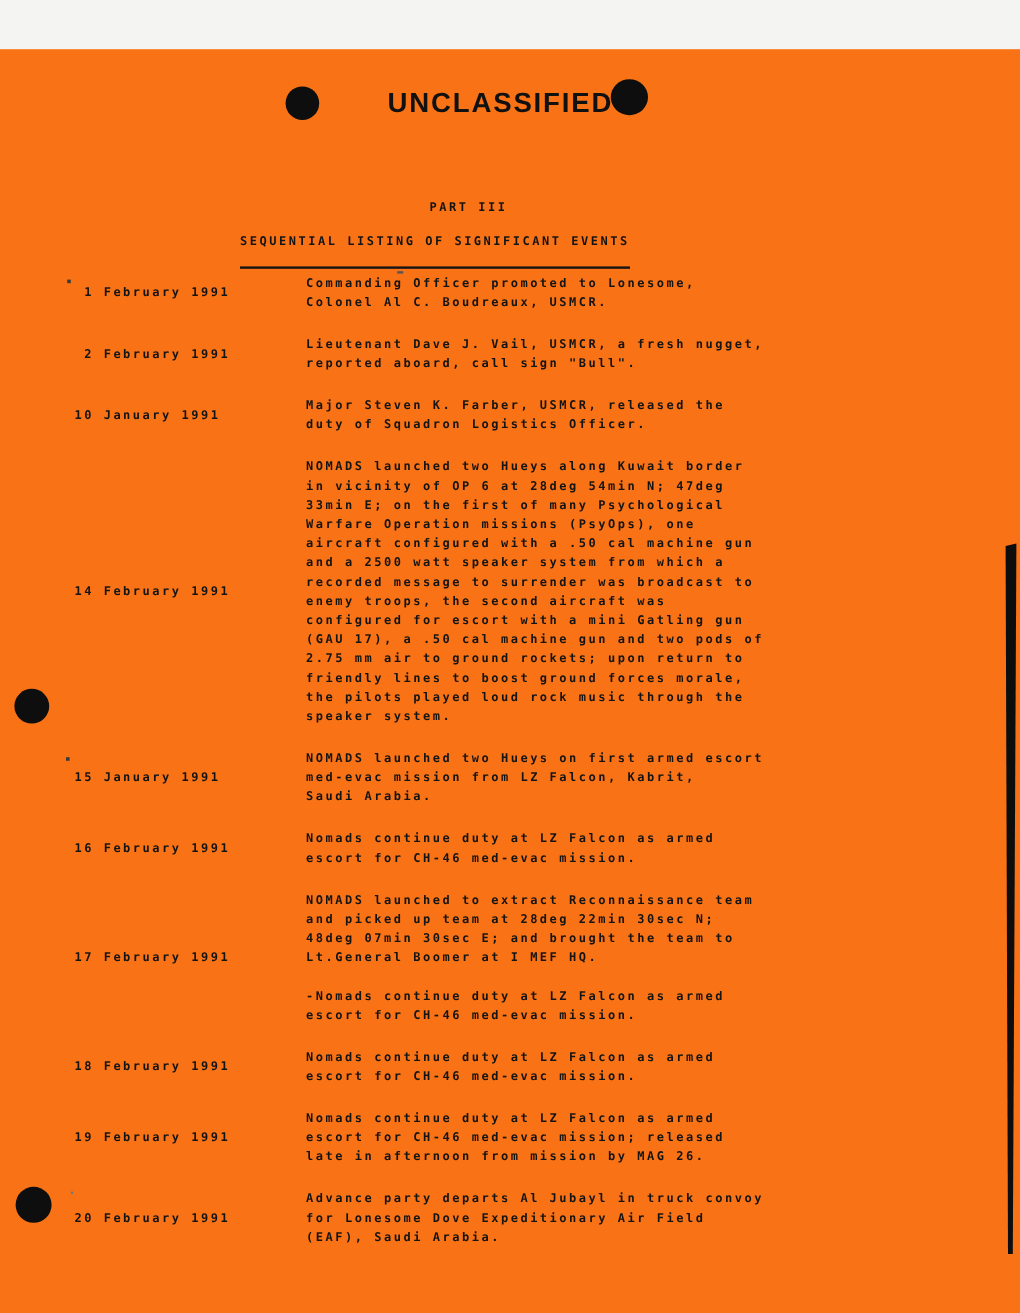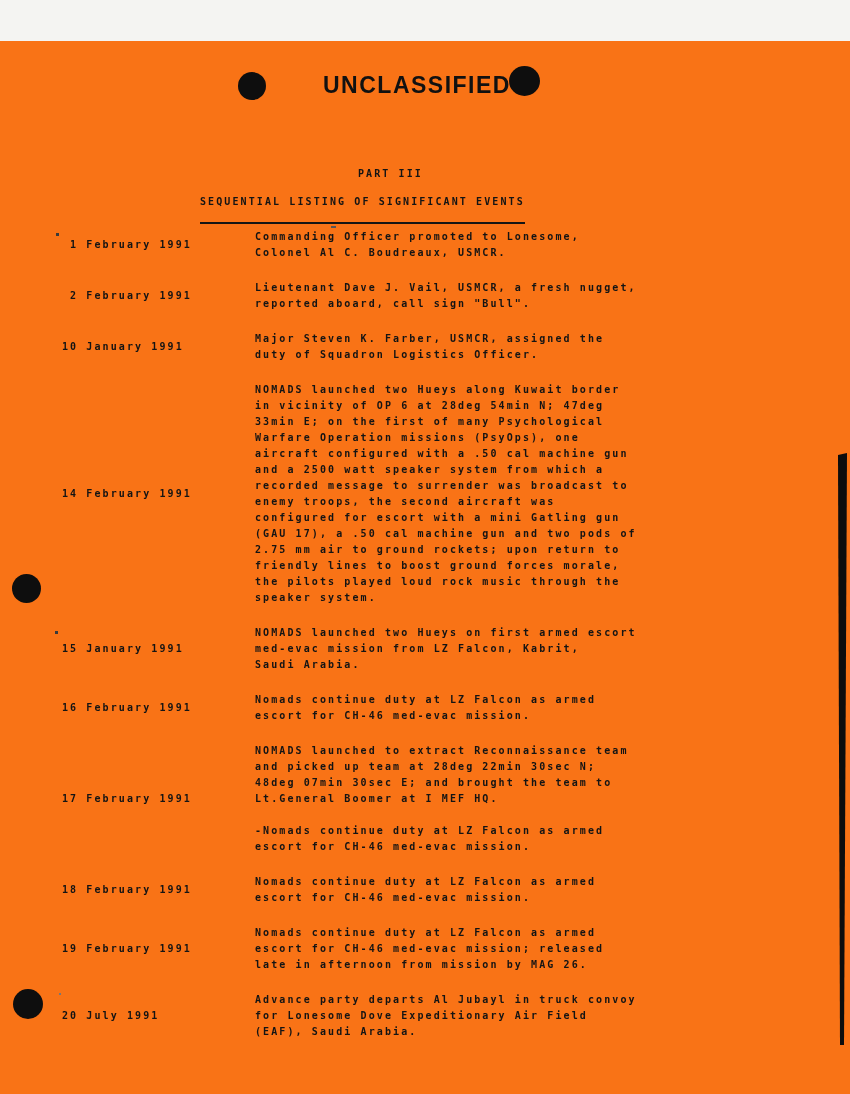--- a/index.html
+++ b/index.html
@@ -75,21 +75,21 @@
     </div>
 
     <div class="event">
       <span class="date"> 2 February 1991</span>
       <span class="desc">Lieutenant Dave J. Vail, USMCR, a fresh nugget,
 reported aboard, call sign "Bull".</span>
     </div>
 
     <div class="event">
       <span class="date">10 January 1991</span>
-      <span class="desc">Major Steven K. Farber, USMCR, assigned the
+      <span class="desc">Major Steven K. Farber, USMCR, released the
 duty of Squadron Logistics Officer.</span>
     </div>
 
     <div class="event">
       <span class="date">14 February 1991</span>
       <span class="desc">NOMADS launched two Hueys along Kuwait border
 in vicinity of OP 6 at 28deg 54min N; 47deg
 33min E; on the first of many Psychological
 Warfare Operation missions (PsyOps), one
 aircraft configured with a .50 cal machine gun
@@ -135,21 +135,21 @@
     </div>
 
     <div class="event">
       <span class="date">19 February 1991</span>
       <span class="desc">Nomads continue duty at LZ Falcon as armed
 escort for CH-46 med-evac mission; released
 late in afternoon from mission by MAG 26.</span>
     </div>
 
     <div class="event">
-      <span class="date">20 July 1991</span>
+      <span class="date">20 February 1991</span>
       <span class="desc">Advance party departs Al Jubayl in truck convoy
 for Lonesome Dove Expeditionary Air Field
 (EAF), Saudi Arabia.</span>
     </div>
 
   </div>
 
   <div class="banner footer-banner">UNCLASSIFIED</div>
 
   <svg class="overlay" viewBox="0 0 850 1094" xmlns="http://www.w3.org/2000/svg">

